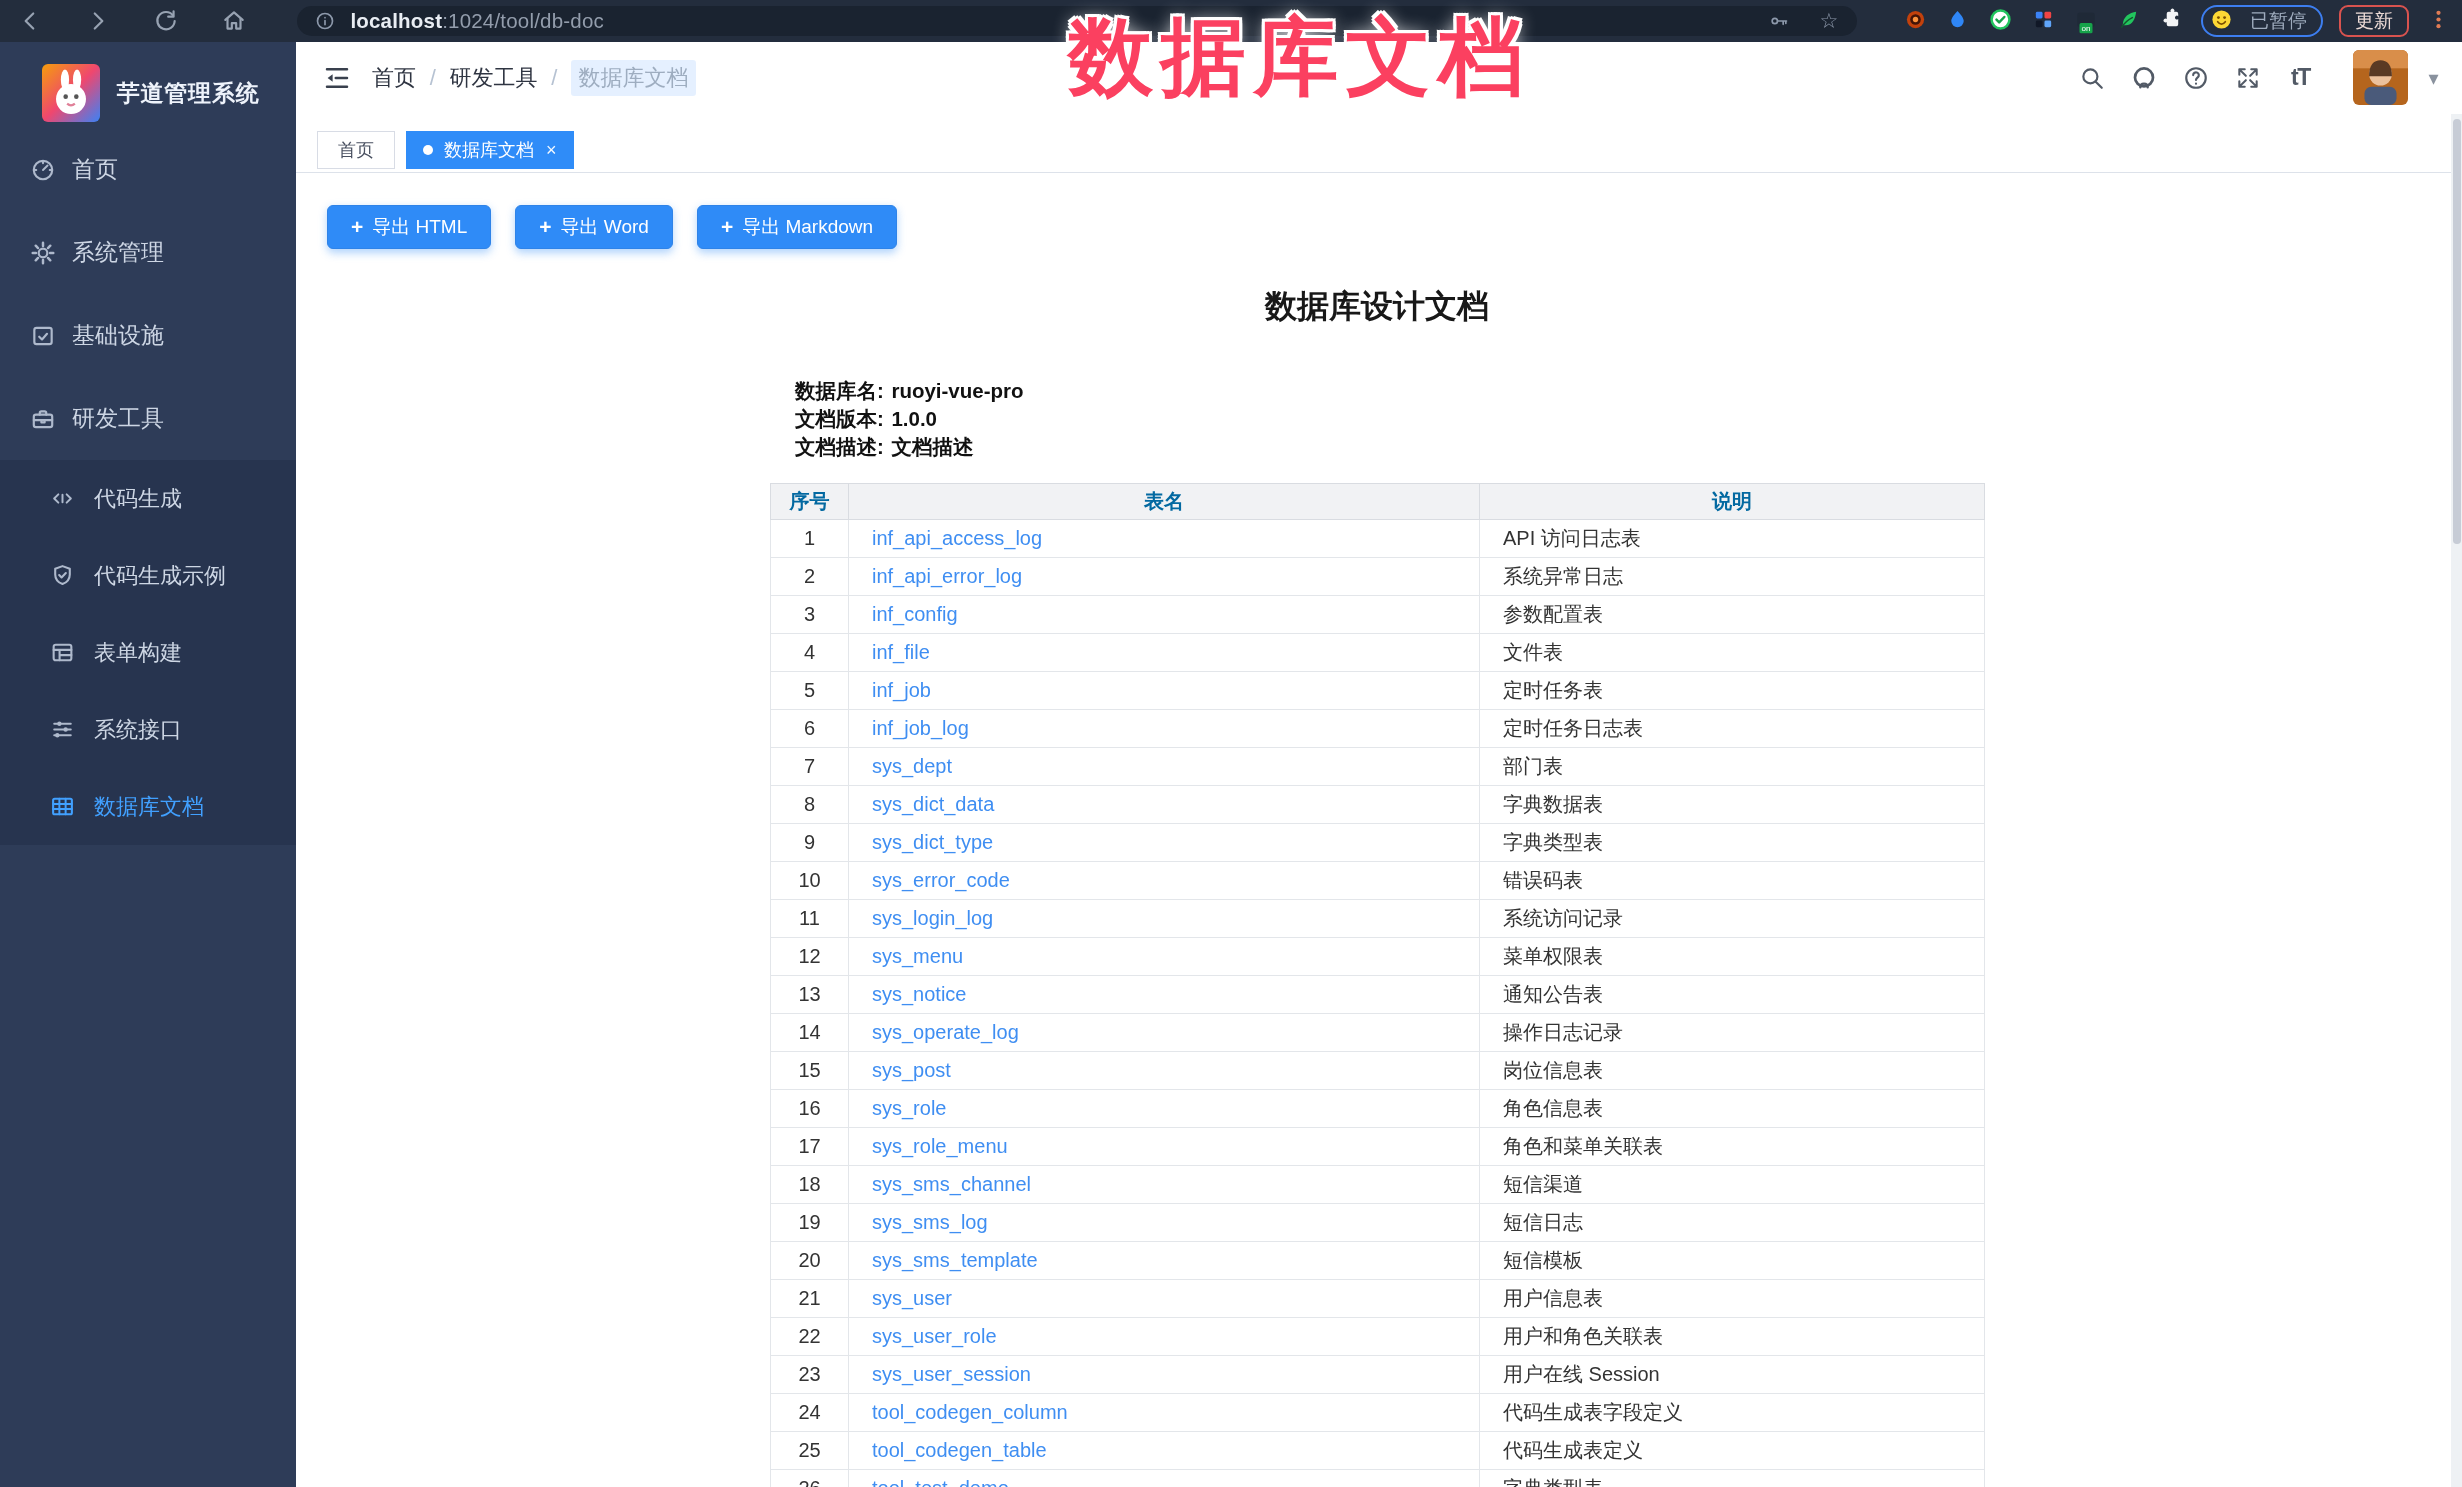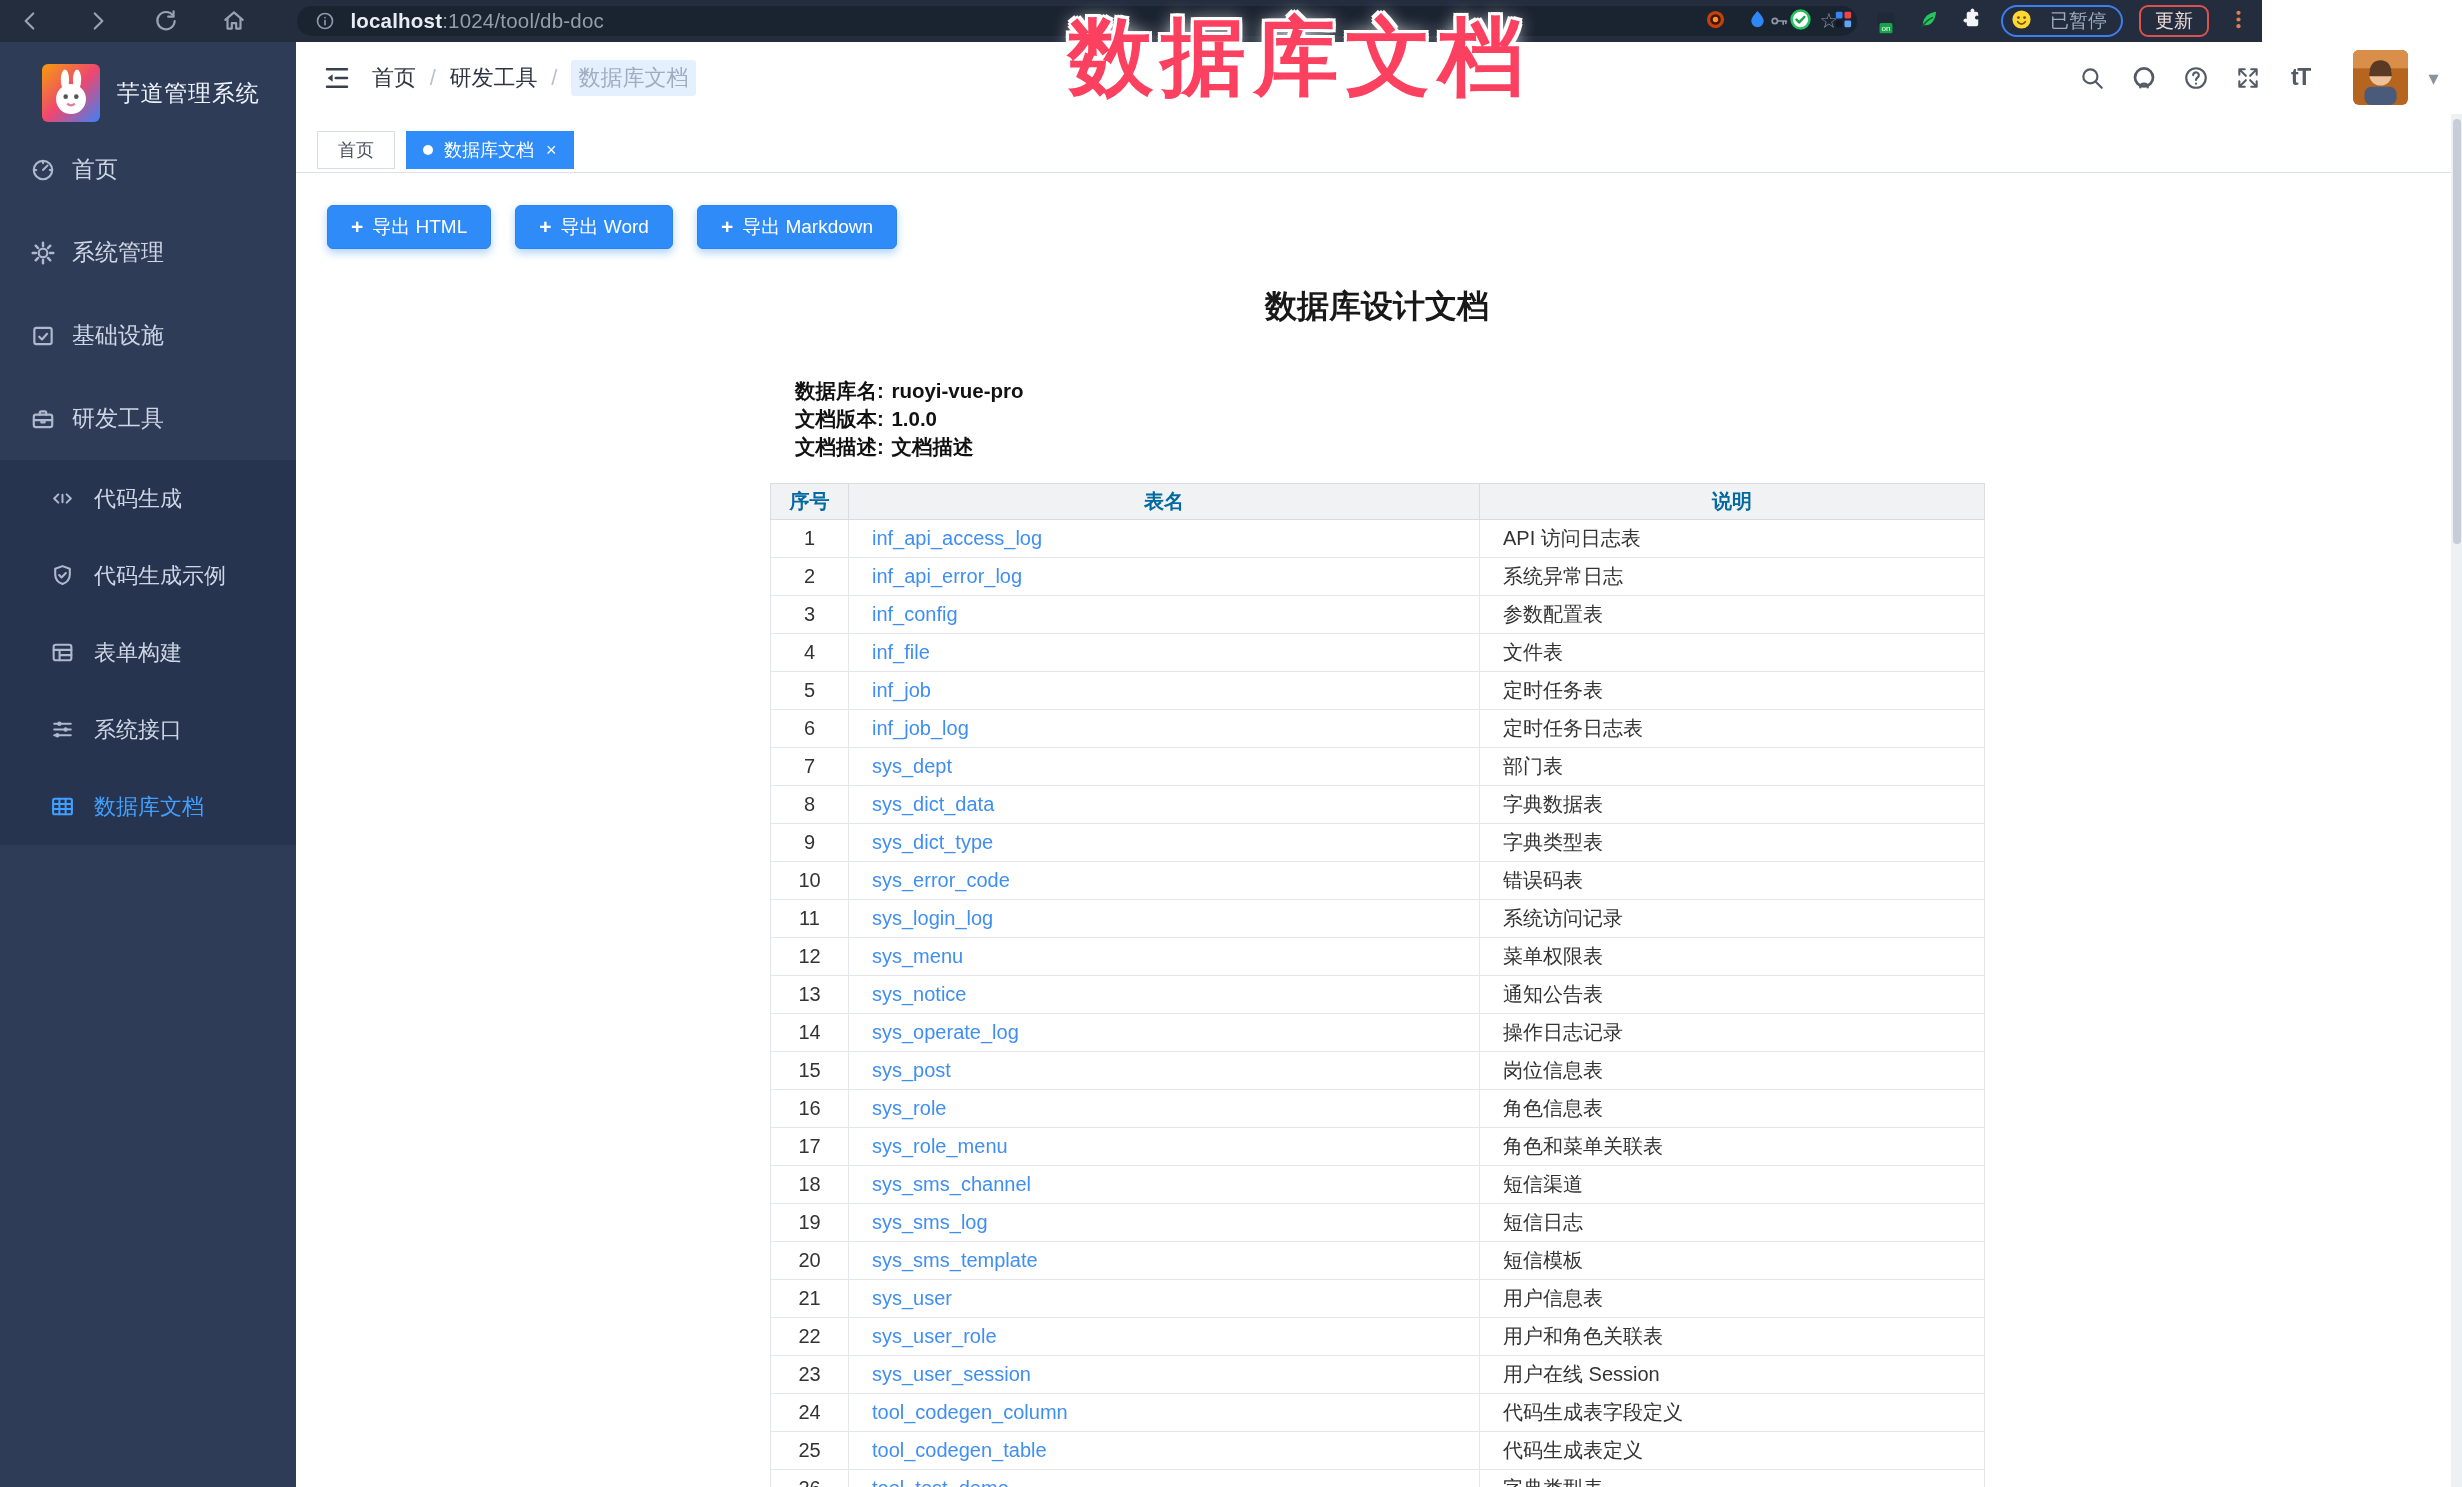--- a/index.html
+++ b/index.html
@@ -1,21 +1,21 @@
 <!DOCTYPE html>
 <html style="font-size:12px"><head>
 <meta charset="utf-8">
 <style>
   * { margin:0; padding:0; box-sizing:border-box; }
   html,body { background:#11151d; }
   body { font-family:"Liberation Sans","DejaVu Sans",sans-serif; }
   .screen { position:relative; width:2462px; height:1488px; overflow:hidden; background:#fff; }
 
   
-  .chrome-bar { position:absolute; left:0; top:0; width:2262px; height:42px; background:#232d3d; z-index:5;text-decoration:underline; }
+  .chrome-bar { position:absolute; left:0; top:0; width:2462px; height:42px; background:#232d3d; z-index:5;text-decoration:underline; }
   .nav-btns { position:absolute; left:7.6px; top:0; height:42px; display:flex; align-items:center; gap:41px; padding-left:9px; }
   .nav-btns .cicon { width:27px; height:27px; font-size:26px; color:#97a2b2; display:flex; align-items:center; justify-content:center; }
   .omnibox { position:absolute; left:297px; top:6px; width:1560px; height:30px; background:#1a2330; border-radius:15px; display:flex; align-items:center; padding:0 16.7px; }
   .omnibox .cicon { color:#8d99ab; font-size:20px; width:23px; height:23px; display:flex; align-items:center; justify-content:center; }
   .url-text { margin-left:13.7px; font-size:20.5px; letter-spacing:0.2px; flex:1; white-space:nowrap; overflow:hidden; }
   .url-host { color:#e9edf3; font-weight:bold; }
   .url-rest { color:#939dac; }
   .omni-right { display:flex; align-items:center; gap:27px; margin-left:auto; }
   .ext-row { position:absolute; right:10.6px; top:0; height:42px; display:flex; align-items:center; gap:16.7px; }
   .ext-row .cicon { width:26px; height:26px; font-size:23px; color:#c3cad4; display:flex; align-items:flex-start; justify-content:center; }
@@ -23,21 +23,21 @@
   .paused-chip .label { font-size:19px; color:#9eabbd; }
   .update-btn { height:32px; padding:0 13.7px; border:2.3px solid #d9534f; border-radius:9px; display:flex; align-items:center; }
   .update-btn .label { font-size:19px; color:#ead9d5; }
   .menu-dots { color:#e07b54 !important; }
 
   
   .sidebar { position:absolute; left:0; top:42px; width:296px; height:1445px; background:#2e3c58; z-index:2; }
   .logo-row { position:absolute; left:0; top:0; width:296px; height:102px; display:flex; align-items:center; padding-left:42px; }
   .logo-img { width:58px; height:58px; border-radius:6px; overflow:hidden; flex:none; }
   .logo-img svg { width:58px; height:58px; display:block; }
-  .logo-title { margin-left:16.7px; font-size:23px; font-weight:normal; color:#eef3fb; letter-spacing:0.8px; }
+  .logo-title { margin-left:16.7px; font-size:23px; font-weight:bold; color:#eef3fb; letter-spacing:0.8px; }
   .menu { position:absolute; left:0; top:86px; width:296px; }
   .menu-item { height:83px; display:flex; align-items:center; padding:0 20px 0 30px; color:#cdd6e4; font-size:23px; cursor:pointer; }
   .menu-item .mi-icon { width:42px; font-size:26px; display:flex; align-items:center; color:#aeb9cc; }
   .menu-item .mi-label { flex:1; }
   .menu-item .mi-chevron { font-size:18px; color:#8费; color:#8d99ad; }
   .submenu { background:#27344f; }
   .submenu .menu-item { height:77px; padding-left:50px; font-size:22px; }
   .submenu .menu-item .mi-icon { width:44px; font-size:25px; }
   .menu-item.active { color:#41a0ff; }
   .menu-item.active .mi-icon { color:#41a0ff; }

